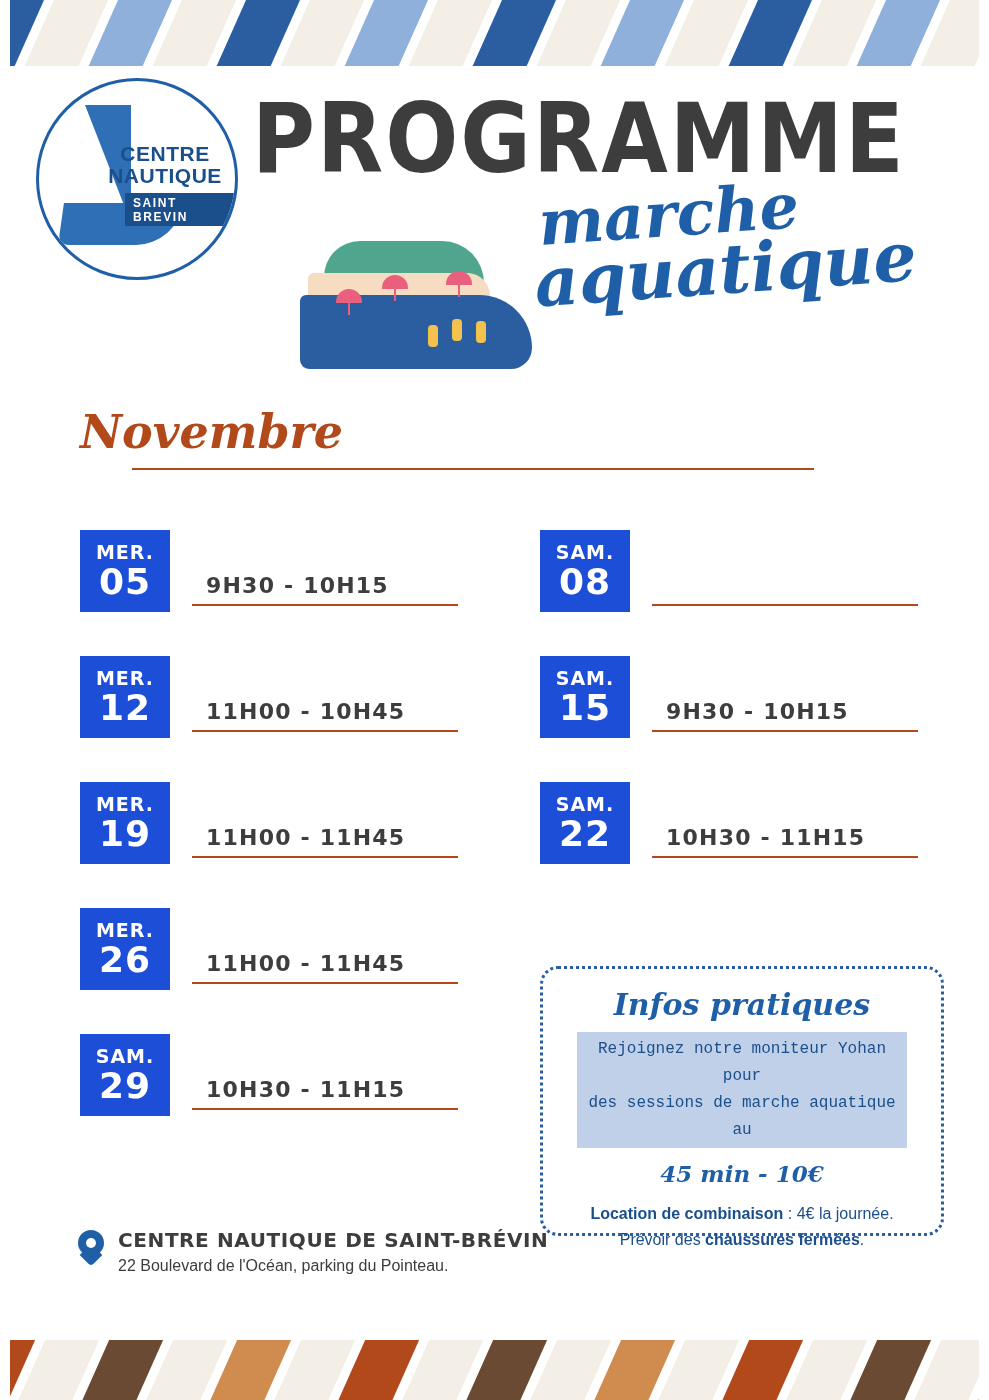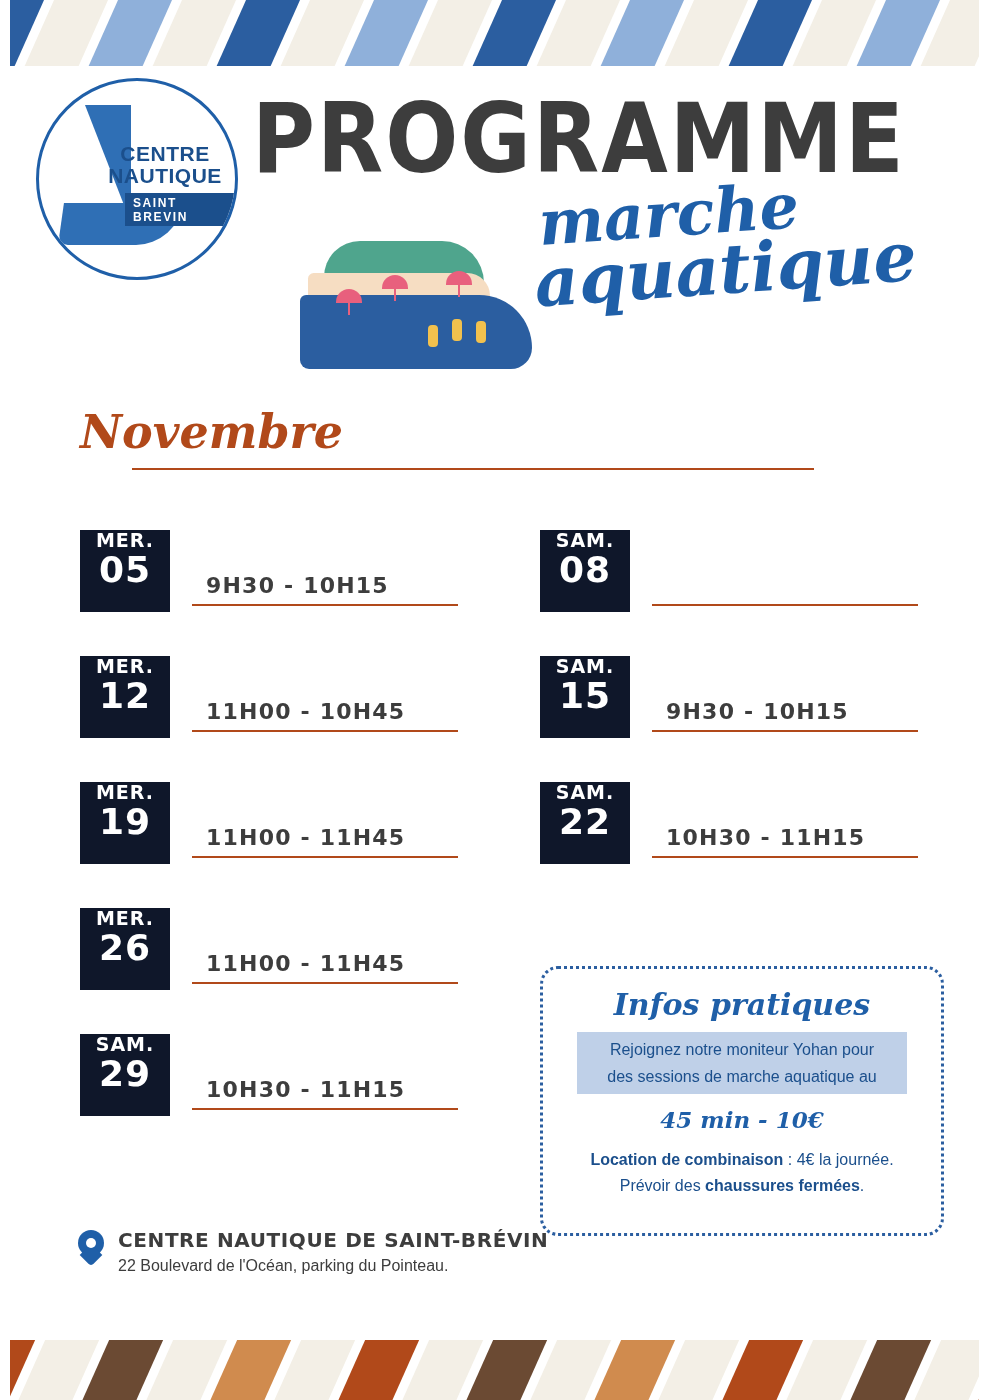--- a/index.html
+++ b/index.html
@@ -209,25 +209,25 @@
   
   .sessions { position: absolute; left: 0; top: 0; width: 989px; height: 1400px; }
   .session {
     position: absolute;
     display: flex;
     align-items: center;
   }
   .datebox {
     width: 90px;
     height: 82px;
-    background: #0f172a;
+    background: #1d4ed8;
     color: #ffffff;
     text-align: center;
     box-sizing: border-box;
-    padding-top: 0;
+    padding-top: 12px;
     font-family: "DejaVu Sans", sans-serif;
     flex: none;
   }
   .datebox .dw {
     font-size: 19px;
     font-weight: bold;
     letter-spacing: 1px;
     line-height: 20px;
   }
   .datebox .dn {
@@ -281,20 +281,21 @@
   }
   .infos-lines {
     margin: 10px auto 0 auto;
     width: 330px;
     background: #bfd0e8;
     font-size: 16px;
     line-height: 27px;
     color: #1b4f8c;
     padding: 4px 6px;
     box-sizing: border-box;
+    font-family: Liberation Mono, monospace;
   }
   .infos-price {
     margin-top: 12px;
     font-family: "DejaVu Serif", serif;
     font-style: italic;
     font-weight: bold;
     font-size: 23px;
     color: #1f5fa8;
   }
   .infos-extra {

